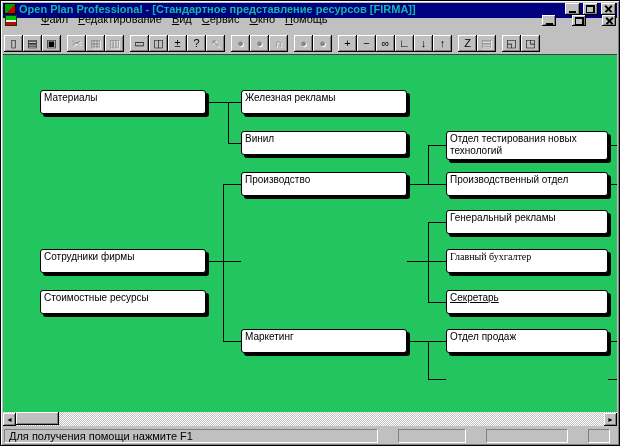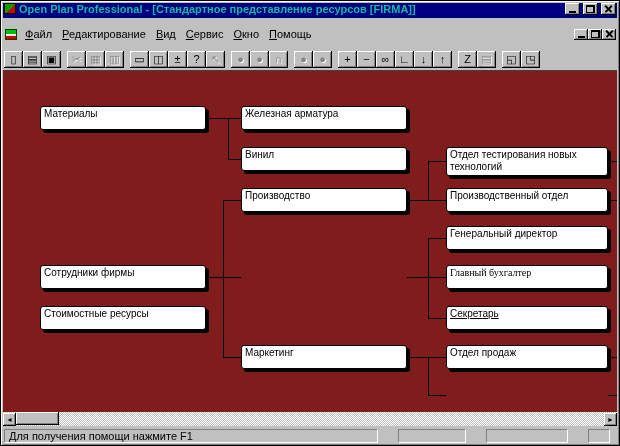--- a/index.html
+++ b/index.html
@@ -17,35 +17,35 @@
   .winbtn.sm{width:14px;height:11px}
   .ic-min{width:7px;height:2px;background:#000;margin-top:6px}
   .ic-restore{position:relative;width:9px;height:8px}
   .ic-restore::before{content:"";position:absolute;right:0;top:0;width:6px;height:5px;border:1px solid #000;border-top:2px solid #000;background:#c0c0c0}
   .ic-restore::after{content:"";position:absolute;left:0;bottom:0;width:6px;height:5px;border:1px solid #000;border-top:2px solid #000;background:#c0c0c0}
   .ic-close{position:relative;width:9px;height:8px}
   .ic-close::before,.ic-close::after{content:"";position:absolute;left:0;top:3px;width:9px;height:1.6px;background:#000}
   .ic-close::before{transform:rotate(45deg)}
   .ic-close::after{transform:rotate(-45deg)}
   
-  .menubar{height:15px;display:flex;align-items:center;font-size:11px;padding:16px 1px;flex:none;gap:0}
+  .menubar{height:15px;display:flex;align-items:flex-end;font-size:11px;padding:8px 1px;flex:none;gap:16px}
   .mdiicon{width:12px;height:11px;margin:0 3px 0 1px;border:1px solid #004000;flex:none;
     background:linear-gradient(180deg,#00c000 0 40%,#f0f0f0 40% 70%,#d00000 70% 100%)}
   .menu-item{padding:1px 5px;cursor:pointer;white-space:nowrap}
   .menu-item u{text-decoration:underline}
   .menubar .spacer{flex:1}
   
   .toolbar{height:21px;display:flex;align-items:center;padding:1px 1px 2px 1px;flex:none;border-bottom:1px solid #404040}
   .tgroup{display:flex;margin-right:6px}
   .tb{width:19px;height:17px;background:#c0c0c0;display:flex;align-items:center;justify-content:center;
     font-size:11px;line-height:1;color:#000;cursor:pointer;
     box-shadow:inset -1px -1px 0 #000,inset 1px 1px 0 #fff,inset -2px -2px 0 #808080}
   .tb.disabled{color:#868686;text-shadow:1px 1px 0 #fff;cursor:default}
   
-  .canvas{position:relative;flex:1;background:#7f1d1d;overflow:hidden}
+  .canvas{position:relative;flex:1;background:#22c55e;overflow:hidden}
   .node{position:absolute;background:#fff;border:1px solid #000;border-radius:3px;
     box-shadow:3px 3px 0 #000;font-size:10px;line-height:1.2;padding:1px 3px;color:#000;cursor:pointer}
   .cline{position:absolute;background:#000}
   
   .hscroll{height:14px;flex:none;display:flex;align-items:center;position:relative;
     background:repeating-conic-gradient(#fff 0 25%,#c0c0c0 0 50%) 0 0/2px 2px}
   .sbtn{width:13px;height:13px;flex:none;background:#c0c0c0;display:flex;align-items:center;justify-content:center;
     font-size:7px;color:#000;cursor:pointer;
     box-shadow:inset -1px -1px 0 #000,inset 1px 1px 0 #fff,inset -2px -2px 0 #808080}
   .sbtn.right{margin-left:auto}
@@ -211,26 +211,26 @@
       <div class="cline" style="left: 425px; top: 167px; width: 18px; height: 1px;"></div>
       <div class="cline" style="left: 425px; top: 247px; width: 18px; height: 1px;"></div>
       <div class="cline" style="left: 404px; top: 286px; width: 39px; height: 1px;"></div>
       <div class="cline" style="left: 425px; top: 286px; width: 1px; height: 38px;"></div>
       <div class="cline" style="left: 425px; top: 324px; width: 18px; height: 1px;"></div>
       <div class="cline" style="left: 605px; top: 90px; width: 15px; height: 1px;"></div>
       <div class="cline" style="left: 605px; top: 129px; width: 15px; height: 1px;"></div>
       <div class="cline" style="left: 605px; top: 286px; width: 15px; height: 1px;"></div>
       <div class="cline" style="left: 605px; top: 324px; width: 15px; height: 1px;"></div>
       <div class="node" style="left: 37px; top: 35px; width: 166px; height: 24px;">Материалы</div>
-      <div class="node" style="left: 238px; top: 35px; width: 166px; height: 24px;">Железная арматура</div>
+      <div class="node" style="left: 238px; top: 35px; width: 166px; height: 24px;">Железная рекламы</div>
       <div class="node" style="left: 238px; top: 76px; width: 166px; height: 24px;">Винил</div>
       <div class="node" style="left: 443px; top: 76px; width: 162px; height: 29px;">Отдел тестирования новых технологий</div>
       <div class="node" style="left: 238px; top: 117px; width: 166px; height: 24px;">Производство</div>
       <div class="node" style="left: 443px; top: 117px; width: 162px; height: 24px;">Производственный отдел</div>
-      <div class="node" style="left: 443px; top: 155px; width: 162px; height: 24px;">Генеральный директор</div>
+      <div class="node" style="left: 443px; top: 155px; width: 162px; height: 24px;">Генеральный рекламы</div>
       <div class="node" style="left: 37px; top: 194px; width: 166px; height: 24px;">Сотрудники фирмы</div>
       <div class="node" style="left: 443px; top: 194px; width: 162px; height: 24px; font-family: Liberation Serif, serif;">Главный бухгалтер</div>
       <div class="node" style="left: 37px; top: 235px; width: 166px; height: 24px;">Стоимостные ресурсы</div>
       <div class="node" style="left: 443px; top: 235px; width: 162px; height: 24px; text-decoration: underline;">Секретарь</div>
       <div class="node" style="left: 238px; top: 274px; width: 166px; height: 24px;">Маркетинг</div>
       <div class="node" style="left: 443px; top: 274px; width: 162px; height: 24px;">Отдел продаж</div>
     </div>
 
   <div class="hscroll">
     <span class="sbtn">◄</span>

